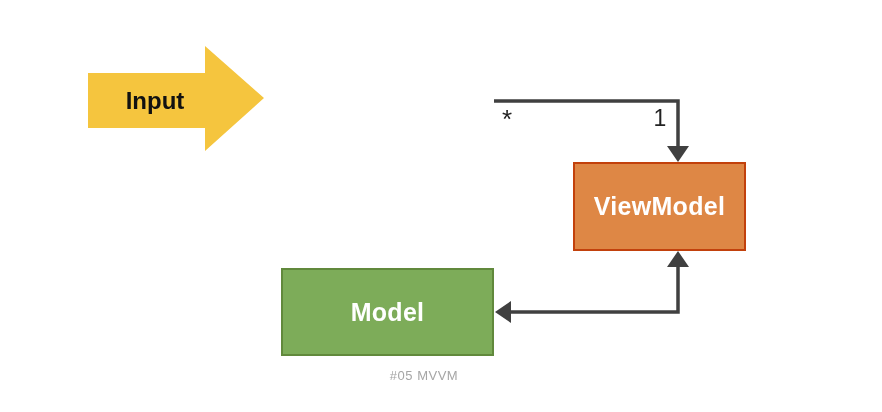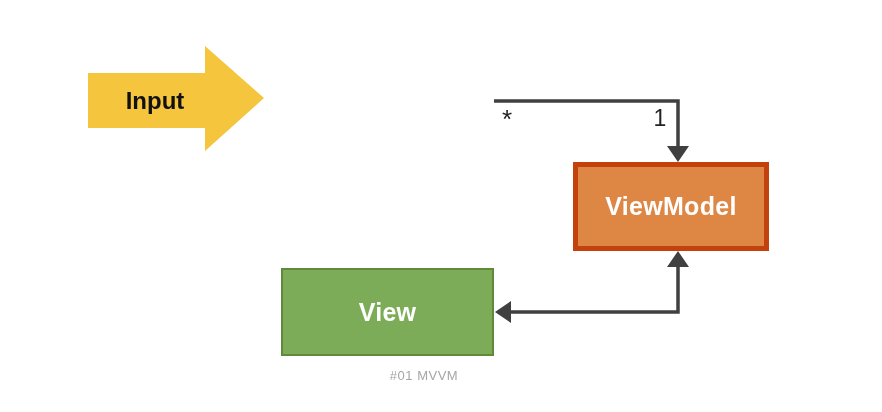--- a/index.html
+++ b/index.html
@@ -36,23 +36,23 @@
     font-weight: bold;
     font-size: 25px;
     letter-spacing: 0.3px;
   }
   .node-view {
     left: 282px; top: 56px; width: 211px; height: 86px;
     background: #4C6FBE;
     border: 2px solid #3D5B9F;
   }
   .node-viewmodel {
-    left: 573px; top: 162px; width: 196px; height: 89px;
+    left: 573px; top: 162px; width: 173px; height: 89px;
     background: #DE8745;
-    border: 5px solid #c2410c;
+    border: 2px solid #c2410c;
   }
   .node-model {
     left: 281px; top: 268px; width: 213px; height: 88px;
     background: #7DAC59;
     border: 2px solid #61893C;
   }
   .input-label {
     position: absolute;
     left: 95px; top: 73px; width: 120px; height: 55px;
     display: flex;
@@ -104,22 +104,22 @@
   </svg>
 
   <div class="input-label">Input</div>
 
 
   <div class="node node-viewmodel">
     <span>ViewModel</span>
   </div>
 
   <div class="node node-model">
-    <span>View</span>
+    <span>Model</span>
   </div>
 
   <div class="mult mult-many">*</div>
 
   <div class="mult mult-one">1</div>
 
-  <div class="caption">#01 MVVM</div>
+  <div class="caption">#05 MVVM</div>
 
 </div>
 
 </body></html>

